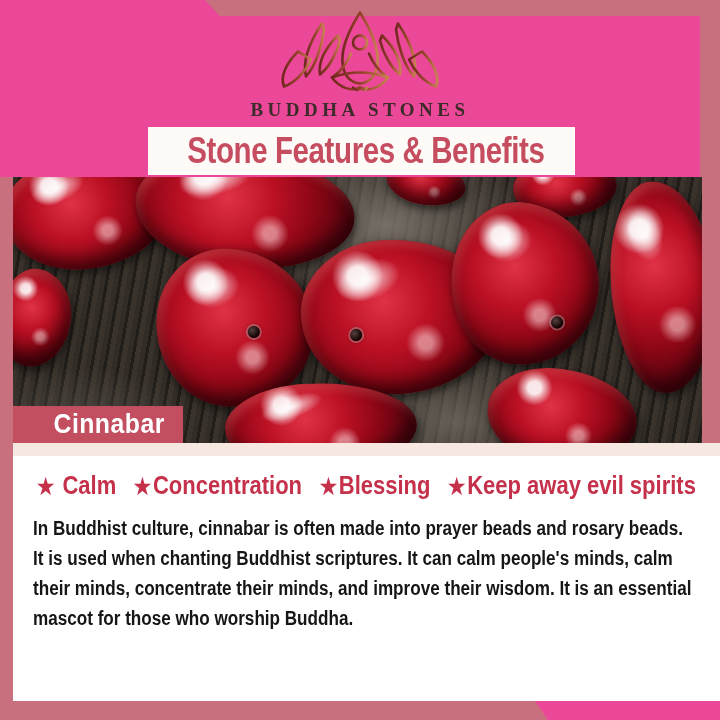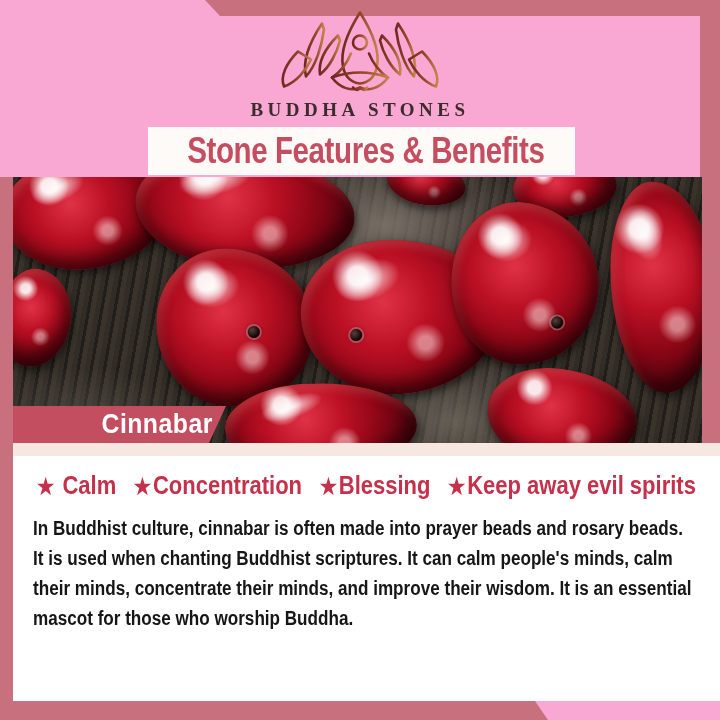--- a/index.html
+++ b/index.html
@@ -1,18 +1,18 @@
 <!DOCTYPE html>
 <html><head>
 <meta charset="utf-8">
 <style>
   html,body{margin:0;padding:0;background:#e9e9e9;}
   .canvas{
     position:relative;width:720px;height:720px;overflow:hidden;
-    background:#f9a8d4;font-family:"Liberation Sans",sans-serif;
+    background:#ec4899;font-family:"Liberation Sans",sans-serif;
   }
   
   .strip-top{position:absolute;left:205px;top:0;width:515px;height:16px;
     background:#c9707e;clip-path:polygon(0 0,100% 0,100% 100%,15px 100%);}
   .strip-right{position:absolute;left:700px;top:0;width:20px;height:552px;
     background:#c9707e;clip-path:polygon(0 0,20px 0,20px 552px,0 518px);}
   .strip-left{position:absolute;left:0;top:177px;width:13px;height:543px;background:#c9707e;}
   .strip-bottom{position:absolute;left:0;top:701px;width:548px;height:19px;
     background:#c9707e;clip-path:polygon(0 0,535px 0,548px 19px,0 19px);}
 
@@ -57,23 +57,23 @@
   .s4{left:500px;top:-18px;width:104px;height:58px;transform:rotate(-5deg);}
   .s5{left:143px;top:72px;width:158px;height:158px;transform:rotate(3deg);}
   .s6{left:288px;top:62px;width:198px;height:155px;transform:rotate(-4deg);}
   .s7{left:438px;top:26px;width:148px;height:162px;transform:rotate(6deg);}
   .s8{left:598px;top:4px;width:104px;height:212px;transform:rotate(-3deg);}
   .s9{left:-14px;top:92px;width:72px;height:98px;transform:rotate(10deg);}
   .s10{left:212px;top:206px;width:192px;height:90px;transform:rotate(-3deg);}
   .s11{left:474px;top:192px;width:150px;height:96px;transform:rotate(5deg);}
 
   
-  .label-banner{position:absolute;left:13px;top:406px;width:213px;height:37px;
+  .label-banner{position:absolute;left:13px;top:406px;width:170px;height:37px;
     background:#c24e60;clip-path:polygon(0 0,213px 0,196px 37px,0 37px);
-    display:flex;align-items:center;padding-left:48px;}
+    display:flex;align-items:center;}
   .label-text{color:#ffffff;font-weight:bold;font-size:27px;padding-left:44px;
     transform:scaleX(.92);transform-origin:0 50%;letter-spacing:.5px;}
 
   
   .cream-strip{position:absolute;left:13px;top:443px;width:707px;height:13px;background:#f6e8e1;}
   .content{position:absolute;left:13px;top:456px;width:707px;height:245px;background:#ffffff;}
   .benefits{margin-top:15px;width:707px;display:flex;justify-content:center;align-items:baseline;
     color:#c5304a;font-weight:bold;white-space:nowrap;transform:scaleX(.88);}
   .benefit{display:flex;align-items:baseline;margin:0 10px;font-size:25px;}
   .benefit .star{font-size:22px;margin-right:2px;}

